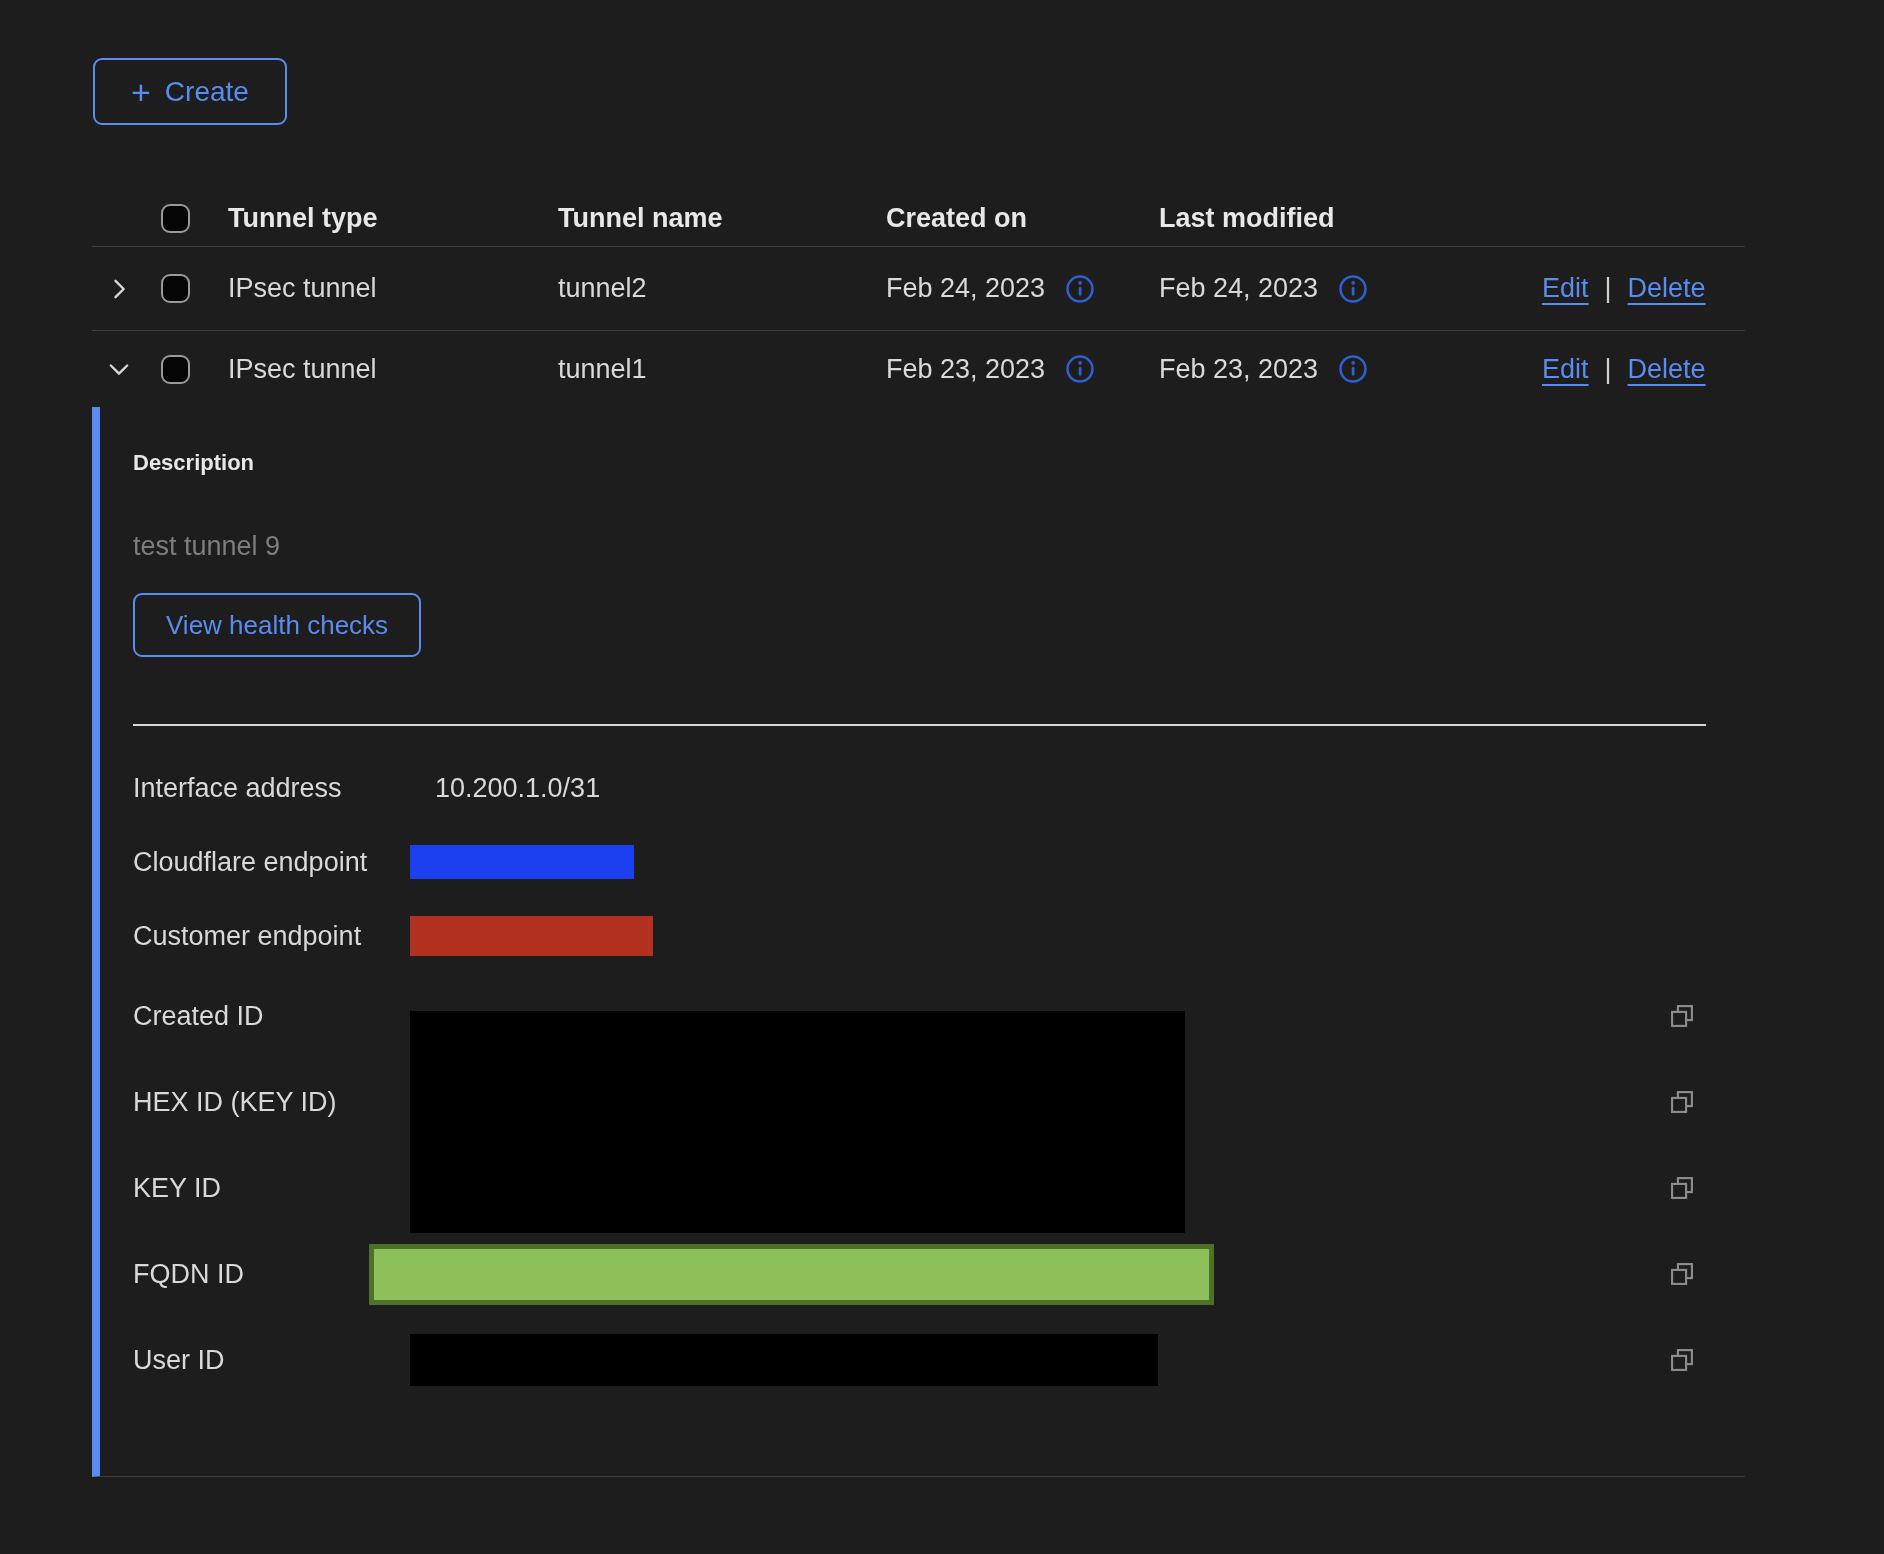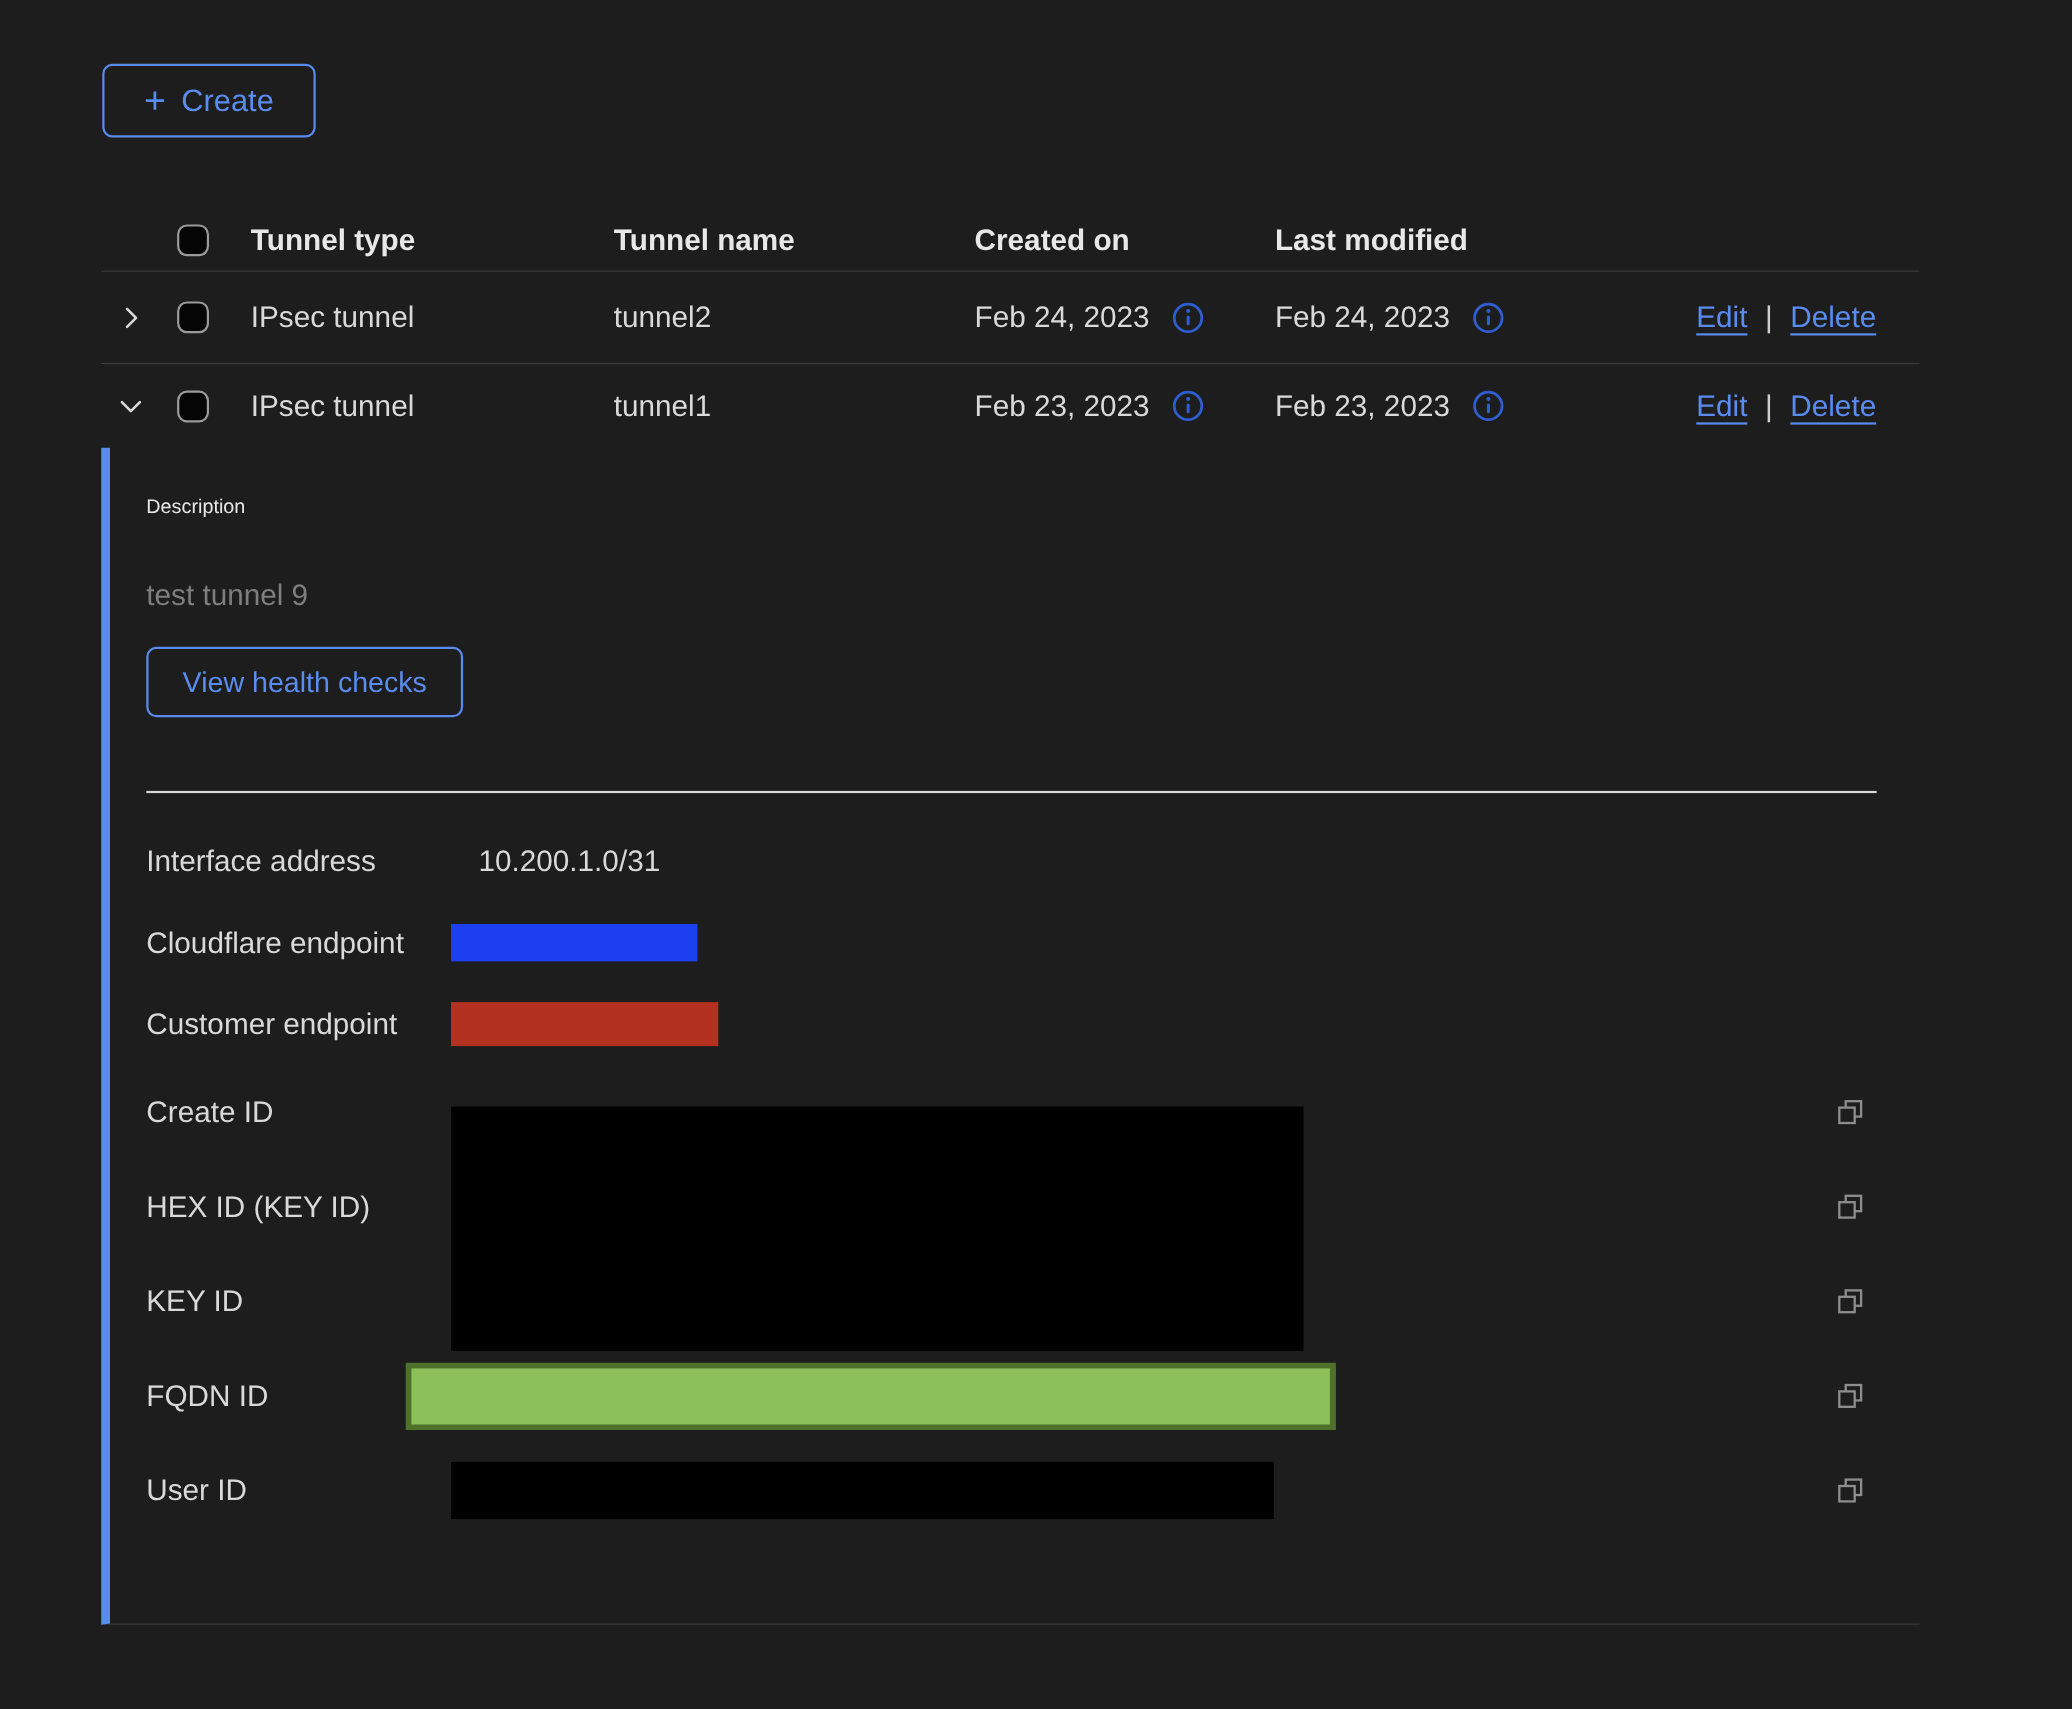--- a/index.html
+++ b/index.html
@@ -58,21 +58,21 @@
   .link{font-size:27px;color:var(--accent);text-decoration:underline;text-underline-offset:6px;cursor:pointer;}
   .pipe{font-size:27px;color:#cfcfcf;}
 
   
   .panel{
     position:absolute;left:92px;top:407px;width:1653px;height:1070px;
     border-left:8px solid var(--accent);
     border-bottom:1px solid var(--border);
     padding:43px 0 0 33px;
   }
-  .desc-label{font-size:18px;font-weight:400;color:var(--text);}
+  .desc-label{font-size:22px;font-weight:700;color:var(--text);}
   .desc-text{margin-top:55px;font-size:27px;color:var(--muted);}
   .health-btn{
     margin-top:31px;height:64px;padding:17px 31px;
     background:transparent;border:2px solid var(--accent);border-radius:9px;
     color:var(--accent);font-size:26px;font-family:inherit;cursor:pointer;
     display:flex;align-items:center;
   }
   .divider{margin-top:67px;width:1573px;border-top:2px solid var(--divider);}
 
   
@@ -210,21 +210,21 @@
         <div class="d-label">Cloudflare endpoint</div>
         <div class="block block-blue"></div>
       </div>
 
       <div class="d-row sm">
         <div class="d-label">Customer endpoint</div>
         <div class="block block-red"></div>
       </div>
 
       <div class="d-row lg">
-        <div class="d-label">Create ID</div>
+        <div class="d-label">Created ID</div>
         <button class="copy-btn">
           <svg width="28" height="28" viewBox="0 0 24 24" fill="none" stroke="#8d8d8d" stroke-width="1.8">
               <rect x="8.5" y="3.5" width="12" height="12"></rect>
               <rect x="3.5" y="8.5" width="12" height="12" fill="#1d1d1d"></rect>
             </svg>
         </button>
       </div>
 
       <div class="d-row lg">
         <div class="d-label">HEX ID (KEY ID)</div>

